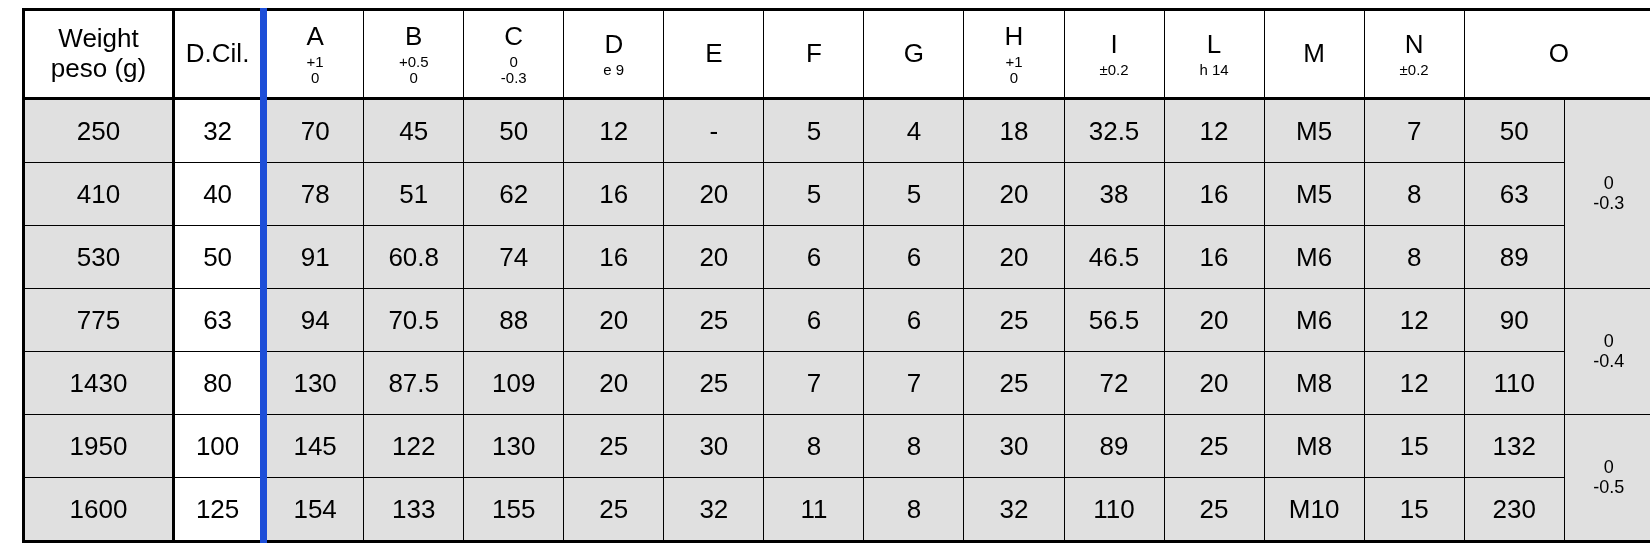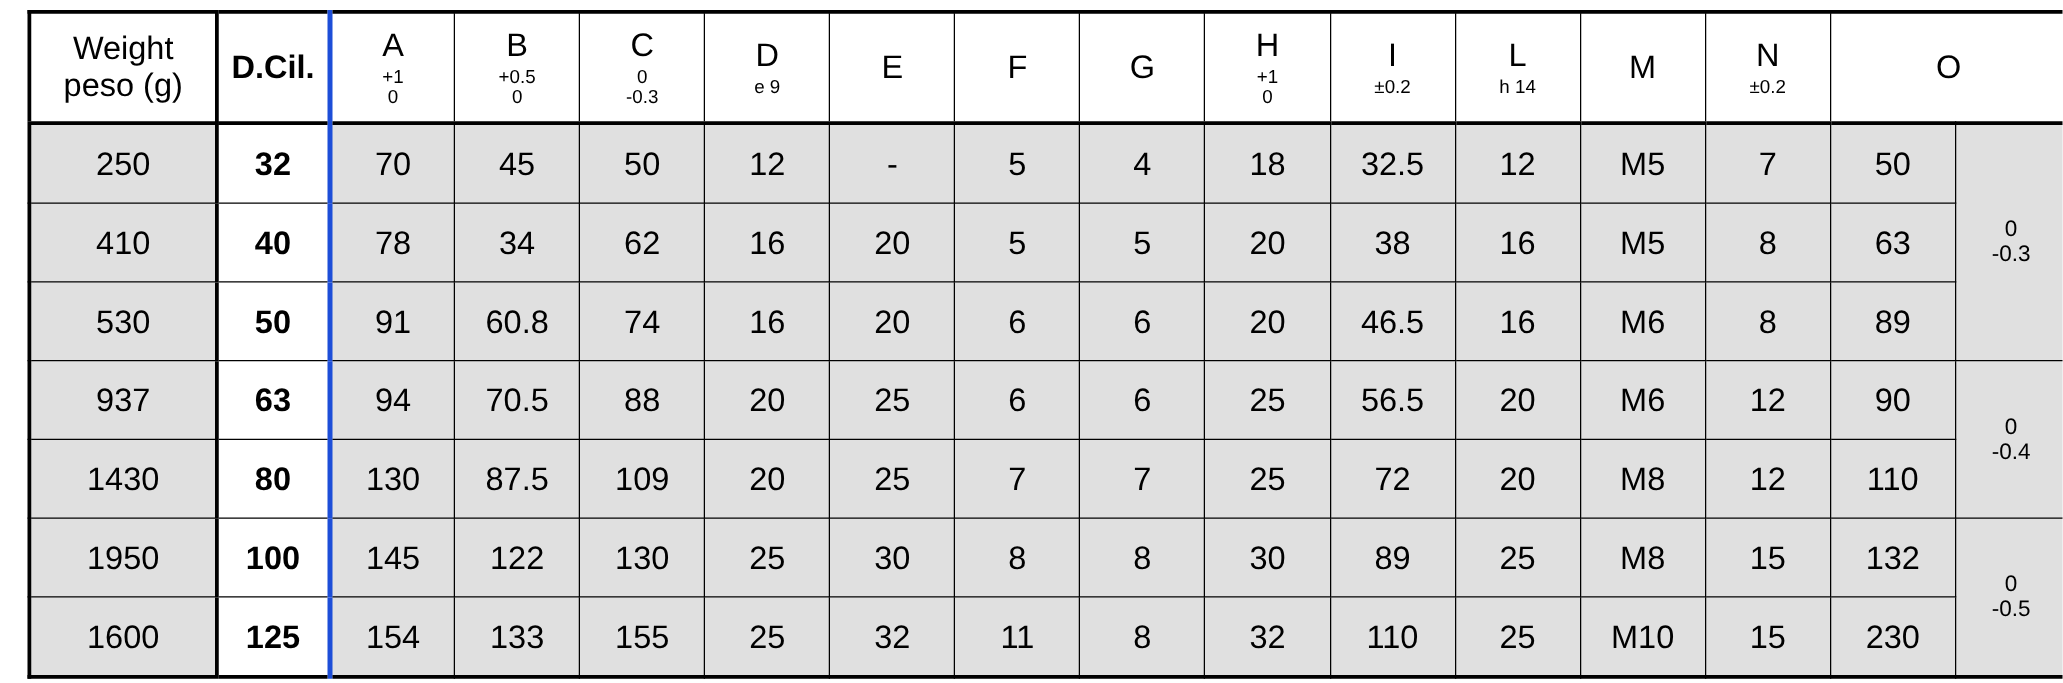--- a/index.html
+++ b/index.html
@@ -65,22 +65,21 @@
     margin-left: 14px;
   }
   
   thead th {
     border-bottom: 3px solid #000;
   }
   th.col-weight, td.col-weight {
     border-right: 3px solid #000;
   }
   th.col-dcil, td.col-dcil {
-    border-right: 4px solid #1d4ed8;
-    font-weight: bold;
+    border-right: 7px solid #1d4ed8;
   }
   
   col.c-weight { width: 150px; }
   col.c-dcil   { width: 90px; }
   col.c-std    { width: 100px; }
   col.c-o1     { width: 100px; }
   col.c-o2     { width: 90px; }
 </style>
 </head>
 <body>
@@ -202,21 +201,21 @@
         <td>50</td>
         <td class="o-tol" rowspan="3">
           <span class="ot-line">0</span>
           <span class="ot-line">-0.3</span>
         </td>
       </tr>
       <tr>
         <td class="col-weight">410</td>
         <td class="col-dcil">40</td>
         <td>78</td>
-        <td>34</td>
+        <td>51</td>
         <td>62</td>
         <td>16</td>
         <td>20</td>
         <td>5</td>
         <td>5</td>
         <td>20</td>
         <td>38</td>
         <td>16</td>
         <td>M5</td>
         <td>8</td>
@@ -233,21 +232,21 @@
         <td>6</td>
         <td>6</td>
         <td>20</td>
         <td>46.5</td>
         <td>16</td>
         <td>M6</td>
         <td>8</td>
         <td>89</td>
       </tr>
       <tr>
-        <td class="col-weight">937</td>
+        <td class="col-weight">775</td>
         <td class="col-dcil">63</td>
         <td>94</td>
         <td>70.5</td>
         <td>88</td>
         <td>20</td>
         <td>25</td>
         <td>6</td>
         <td>6</td>
         <td>25</td>
         <td>56.5</td>

